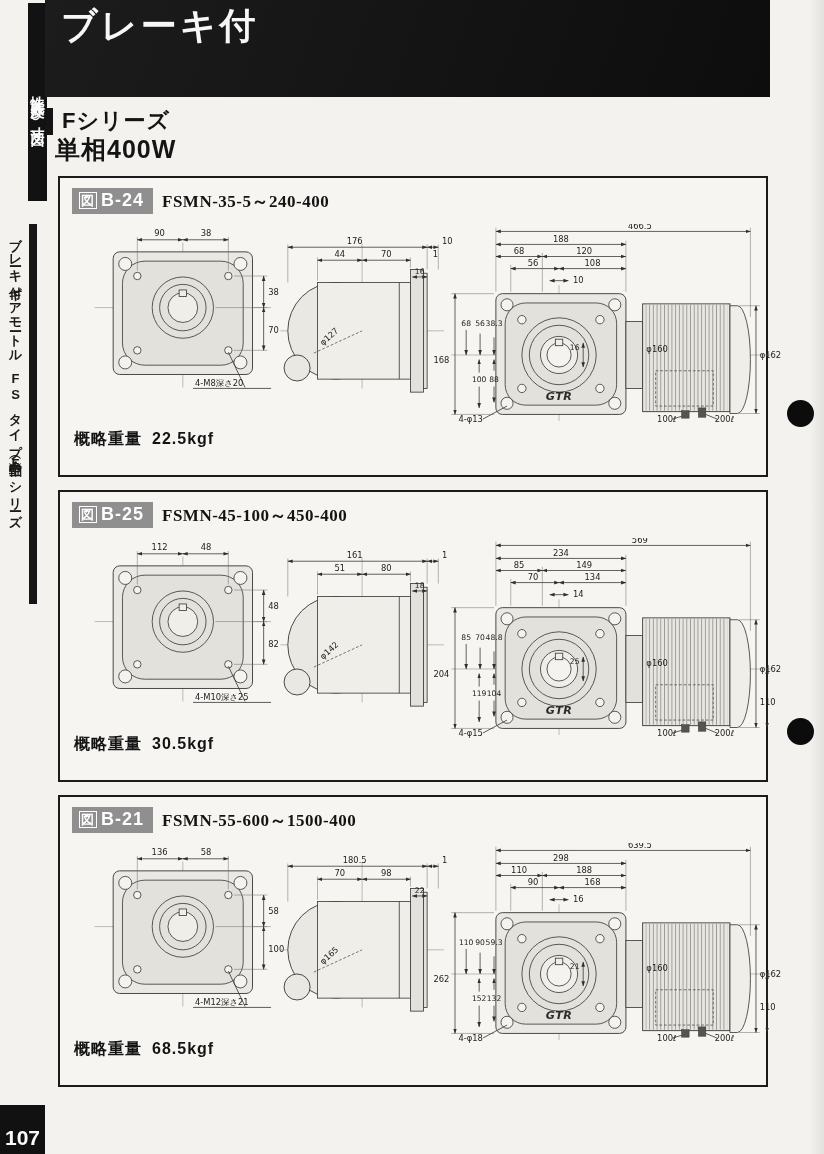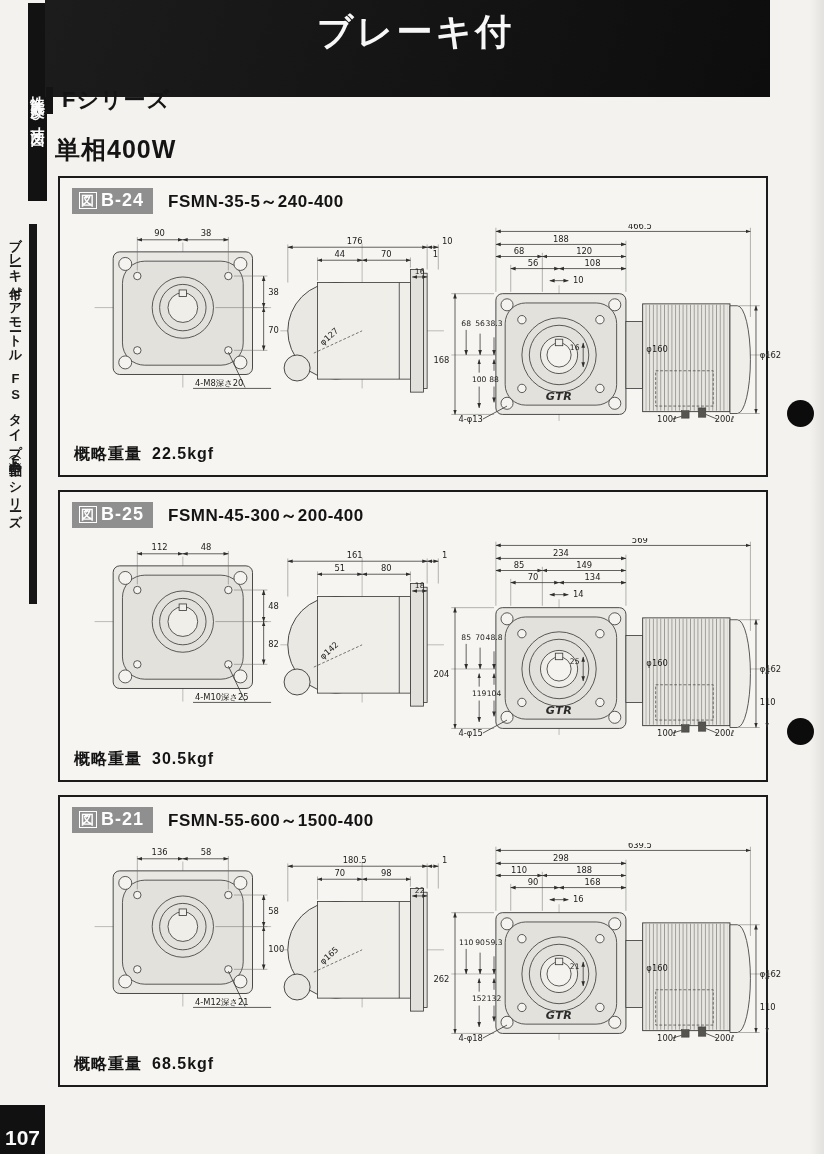--- a/index.html
+++ b/index.html
@@ -11,37 +11,37 @@
   
   .side-tab{position:absolute;left:28px;top:3px;width:19px;height:192px;background:#121212;color:#fbfbfb;
         writing-mode:vertical-rl;text-orientation:upright;font-size:14px;font-weight:bold;
         letter-spacing:3px;padding:6px 0 0 0;text-align:center;line-height:19px;}
   .side-label{position:absolute;left:7px;top:228px;height:380px;color:#1a1a1a;
         writing-mode:vertical-rl;text-orientation:upright;font-size:13px;font-weight:bold;letter-spacing:1px;line-height:17px;}
   .side-rule{position:absolute;left:29px;top:224px;width:8px;height:380px;background:#161616;}
 
   
   .header{position:absolute;left:45px;top:0;width:725px;height:97px;background:linear-gradient(110deg,#1c1c1c,#0d0d0d);
-        color:#f7f7f7;padding:11px 0 0 16px;box-sizing:border-box;text-align:center;}
+        color:#f7f7f7;padding:5px 0 0 16px;box-sizing:border-box;}
   .h1{font-size:36px;font-weight:bold;letter-spacing:3px;line-height:42px;}
   .h2{font-size:34px;font-weight:bold;letter-spacing:2px;line-height:42px;}
-  .series{position:absolute;left:46px;top:85px;font-size:22px;font-weight:bold;letter-spacing:1px;display:flex;align-items:center;}
+  .series{position:absolute;left:46px;top:106px;font-size:22px;font-weight:bold;letter-spacing:1px;display:flex;align-items:center;}
   .series-bar{display:inline-block;width:7px;height:27px;background:#141414;margin-right:9px;}
   .power{position:absolute;left:55px;top:133px;font-size:25px;font-weight:bold;letter-spacing:1px;}
 
   
   #figures{position:absolute;left:58px;top:176px;width:710px;}
   .figure-box{position:relative;height:292px;border:2px solid #1b1b1b;background:#f6f5f1;margin-bottom:13px;box-sizing:border-box;}
   .figure-box:first-child{height:301px;}
   .fig-title{position:absolute;left:12px;top:10px;display:flex;align-items:center;}
   .badge{background:#8f8f8f;color:#fdfdfd;font-weight:bold;font-size:18px;padding:2px 9px 3px 7px;
         letter-spacing:1px;display:inline-flex;align-items:center;}
   .badge .zu{border:1.5px solid #fdfdfd;font-size:13px;line-height:15px;padding:0 1px;margin-right:4px;}
-  .model{font-size:17px;font-weight:bold;letter-spacing:0.5px;margin-left:15px;}
-  .weight{position:absolute;left:14px;bottom:10px;font-size:16px;font-weight:bold;letter-spacing:1px;}
+  .model{font-size:17px;font-weight:bold;letter-spacing:0.5px;margin-left:9px;font-family:Liberation Serif, serif;}
+  .weight{position:absolute;left:14px;bottom:25px;font-size:16px;font-weight:bold;letter-spacing:1px;}
   .weight .wv{margin-left:10px;}
   .drawing{position:absolute;left:16px;top:46px;width:706px;height:auto;}
 
   
   svg .face{fill:#e9e8e3;stroke:#3c3c3c;stroke-width:1;}
   svg .face2{fill:#e2e1dc;stroke:#3c3c3c;stroke-width:0.9;}
   svg .face3{fill:#efeee9;stroke:#3c3c3c;stroke-width:0.9;}
   svg .hole{fill:#f4f3ef;stroke:#3c3c3c;stroke-width:0.9;}
   svg .ln{stroke:#3c3c3c;stroke-width:0.9;fill:none;}
   svg .cl{stroke:#8d8c88;stroke-width:0.6;fill:none;}
@@ -269,21 +269,21 @@
       <span>概略重量</span><span class="wv">22.5kgf</span>
     </div>
   </div>
 
   <div class="figure-box">
     <div class="fig-title">
       <span class="badge">
         <span class="zu">図</span>
         <span class="bnum">B-25</span>
       </span>
-      <span class="model">FSMN-45-300～200-400</span>
+      <span class="model">FSMN-45-100～450-400</span>
     </div>
 
     <svg class="drawing" viewBox="0 0 760 215">
 
       <g transform="translate(40,30)">
         <line class="cl" x1="-20" y1="60" x2="170" y2="60"></line>
         <line class="cl" x1="75" y1="-10" x2="75" y2="146"></line>
         <rect class="face" x="0" y="0" width="150" height="132" rx="7"></rect>
         <rect class="face2" x="10" y="10" width="130" height="112" rx="24"></rect>
         <circle class="hole" cx="13" cy="13" r="7"></circle>

